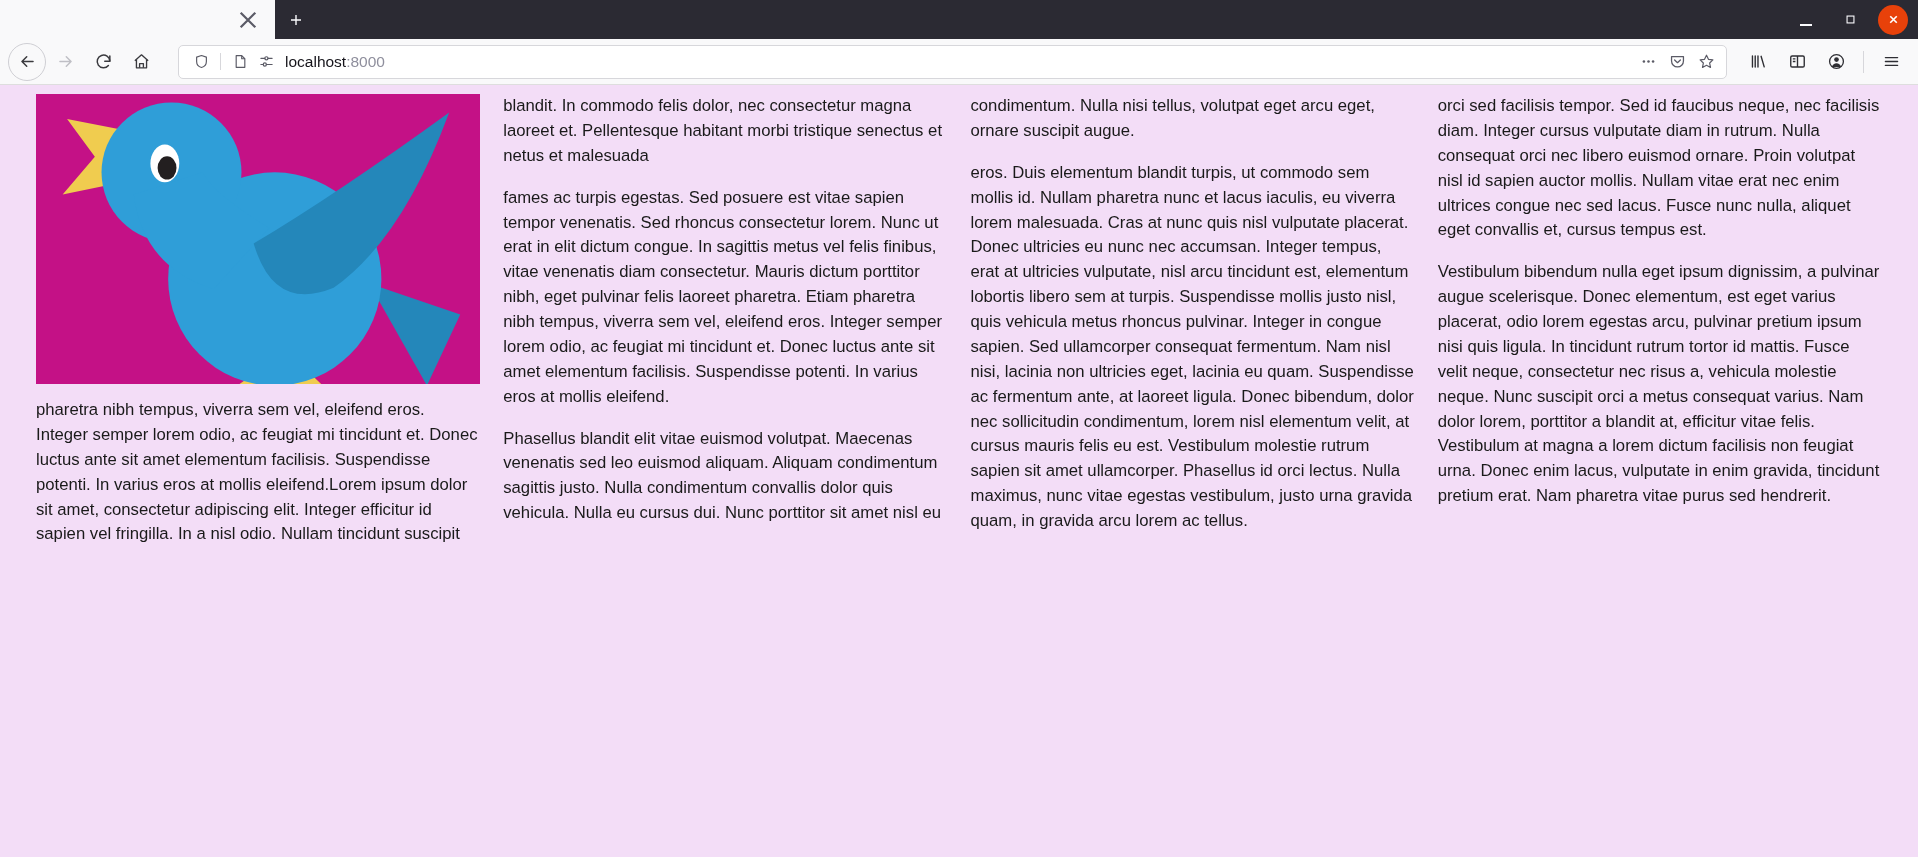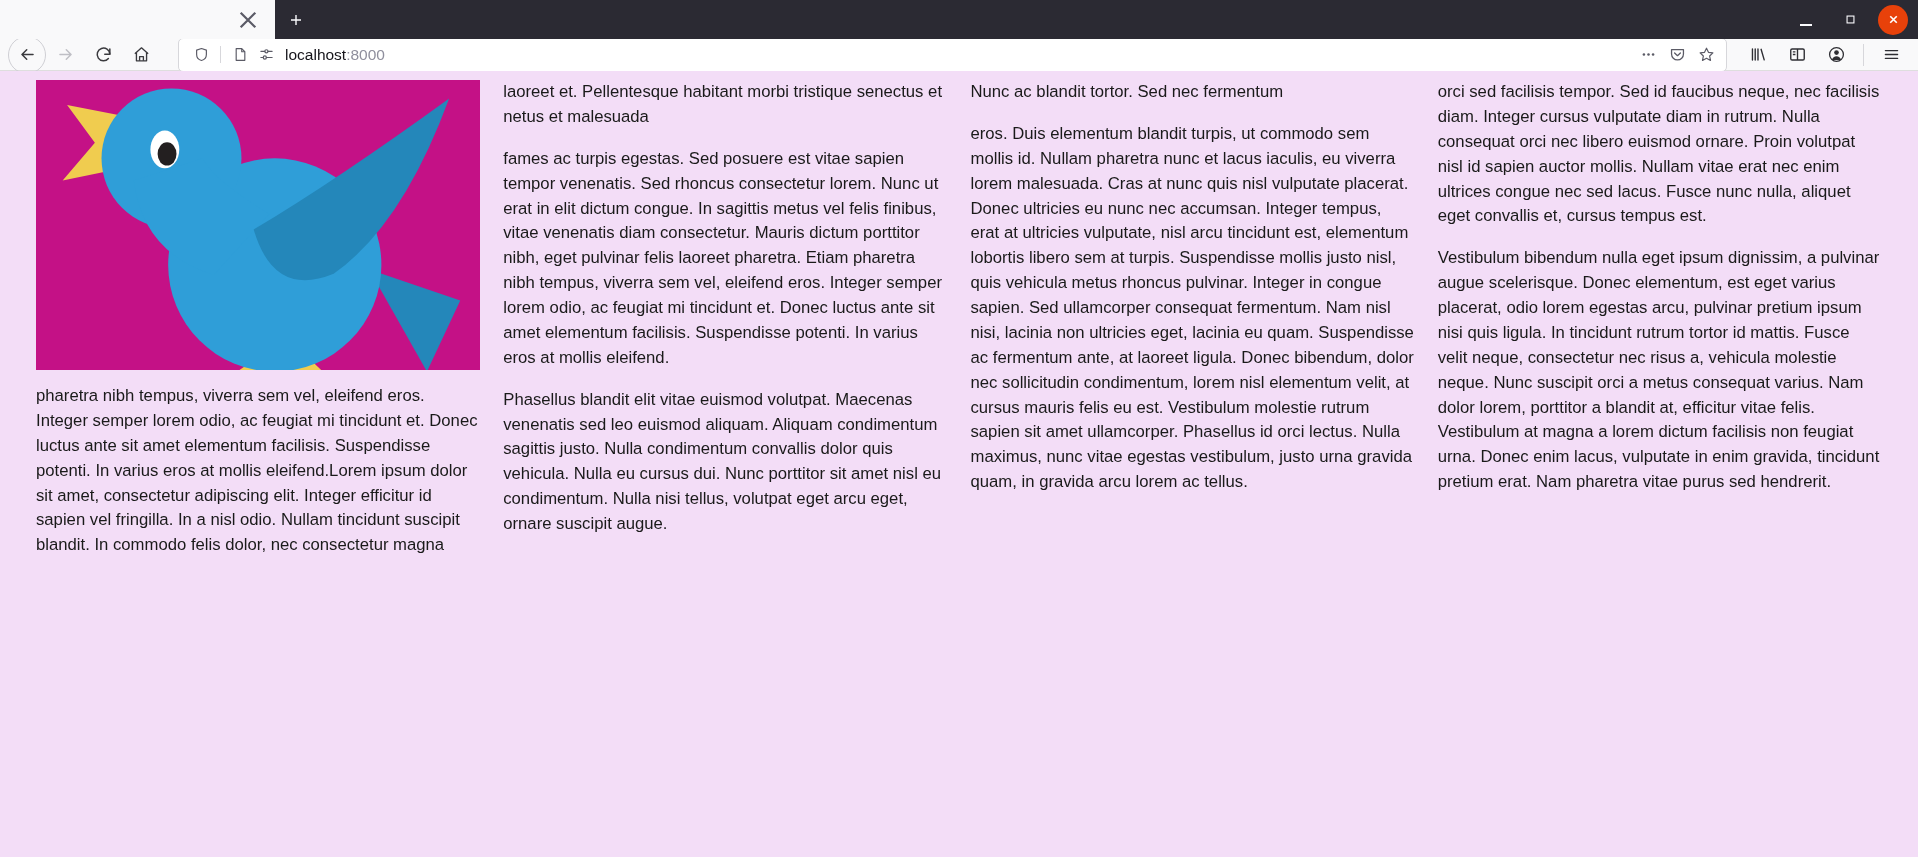--- a/index.html
+++ b/index.html
@@ -72,21 +72,21 @@
   .wc-close {
     width: 30px; height: 30px; border-radius: 50%;
     background: #e8410a;
     display: flex; align-items: center; justify-content: center;
     margin-left: 6px;
   }
   .wc-close svg { width: 13px; height: 13px; }
 
   
   .navbar {
-    height: 32px;
+    height: 46px;
     background: #f9f9fa;
     display: flex;
     align-items: center;
     padding: 0 8px;
     border-bottom: 1px solid #dedede;
     flex: none;
   }
   .navbtn {
     width: 38px; height: 38px;
     display: flex; align-items: center; justify-content: center;
@@ -332,21 +332,20 @@
           <path d="M196 164 Q270 120 372 46 Q330 160 268 204 Q214 226 196 164 Z" fill="#2487ba"></path>
 
           <ellipse cx="116" cy="92" rx="13" ry="17" fill="#ffffff"></ellipse>
           <ellipse cx="118" cy="96" rx="8.5" ry="10.5" fill="#231f20"></ellipse>
         </svg>
       </figure>
       <p>pharetra nibh tempus, viverra sem vel, eleifend eros. Integer semper lorem odio, ac feugiat mi tincidunt et. Donec luctus ante sit amet elementum facilisis. Suspendisse potenti. In varius eros at mollis eleifend.Lorem ipsum dolor sit amet, consectetur adipiscing elit. Integer efficitur id sapien vel fringilla. In a nisl odio. Nullam tincidunt suscipit blandit. In commodo felis dolor, nec consectetur magna laoreet et. Pellentesque habitant morbi tristique senectus et netus et malesuada</p>
 
       <p>fames ac turpis egestas. Sed posuere est vitae sapien tempor venenatis. Sed rhoncus consectetur lorem. Nunc ut erat in elit dictum congue. In sagittis metus vel felis finibus, vitae venenatis diam consectetur. Mauris dictum porttitor nibh, eget pulvinar felis laoreet pharetra. Etiam pharetra nibh tempus, viverra sem vel, eleifend eros. Integer semper lorem odio, ac feugiat mi tincidunt et. Donec luctus ante sit amet elementum facilisis. Suspendisse potenti. In varius eros at mollis eleifend.</p>
       <p>Phasellus blandit elit vitae euismod volutpat. Maecenas venenatis sed leo euismod aliquam. Aliquam condimentum sagittis justo. Nulla condimentum convallis dolor quis vehicula. Nulla eu cursus dui. Nunc porttitor sit amet nisl eu condimentum. Nulla nisi tellus, volutpat eget arcu eget, ornare suscipit augue.</p>
-      <p>Nunc ac blandit tortor. Sed nec fermentum</p>
 
       <p>eros. Duis elementum blandit turpis, ut commodo sem mollis id. Nullam pharetra nunc et lacus iaculis, eu viverra lorem malesuada. Cras at nunc quis nisl vulputate placerat. Donec ultricies eu nunc nec accumsan. Integer tempus, erat at ultricies vulputate, nisl arcu tincidunt est, elementum lobortis libero sem at turpis. Suspendisse mollis justo nisl, quis vehicula metus rhoncus pulvinar. Integer in congue sapien. Sed ullamcorper consequat fermentum. Nam nisl nisi, lacinia non ultricies eget, lacinia eu quam. Suspendisse ac fermentum ante, at laoreet ligula. Donec bibendum, dolor nec sollicitudin condimentum, lorem nisl elementum velit, at cursus mauris felis eu est. Vestibulum molestie rutrum sapien sit amet ullamcorper. Phasellus id orci lectus. Nulla maximus, nunc vitae egestas vestibulum, justo urna gravida quam, in gravida arcu lorem ac tellus.</p>
 
       <p>orci sed facilisis tempor. Sed id faucibus neque, nec facilisis diam. Integer cursus vulputate diam in rutrum. Nulla consequat orci nec libero euismod ornare. Proin volutpat nisl id sapien auctor mollis. Nullam vitae erat nec enim ultrices congue nec sed lacus. Fusce nunc nulla, aliquet eget convallis et, cursus tempus est.</p>
       <p>Vestibulum bibendum nulla eget ipsum dignissim, a pulvinar augue scelerisque. Donec elementum, est eget varius placerat, odio lorem egestas arcu, pulvinar pretium ipsum nisi quis ligula. In tincidunt rutrum tortor id mattis. Fusce velit neque, consectetur nec risus a, vehicula molestie neque. Nunc suscipit orci a metus consequat varius. Nam dolor lorem, porttitor a blandit at, efficitur vitae felis. Vestibulum at magna a lorem dictum facilisis non feugiat urna. Donec enim lacus, vulputate in enim gravida, tincidunt pretium erat. Nam pharetra vitae purus sed hendrerit.</p>
 
     </div>
   </div>
 
 </div>

